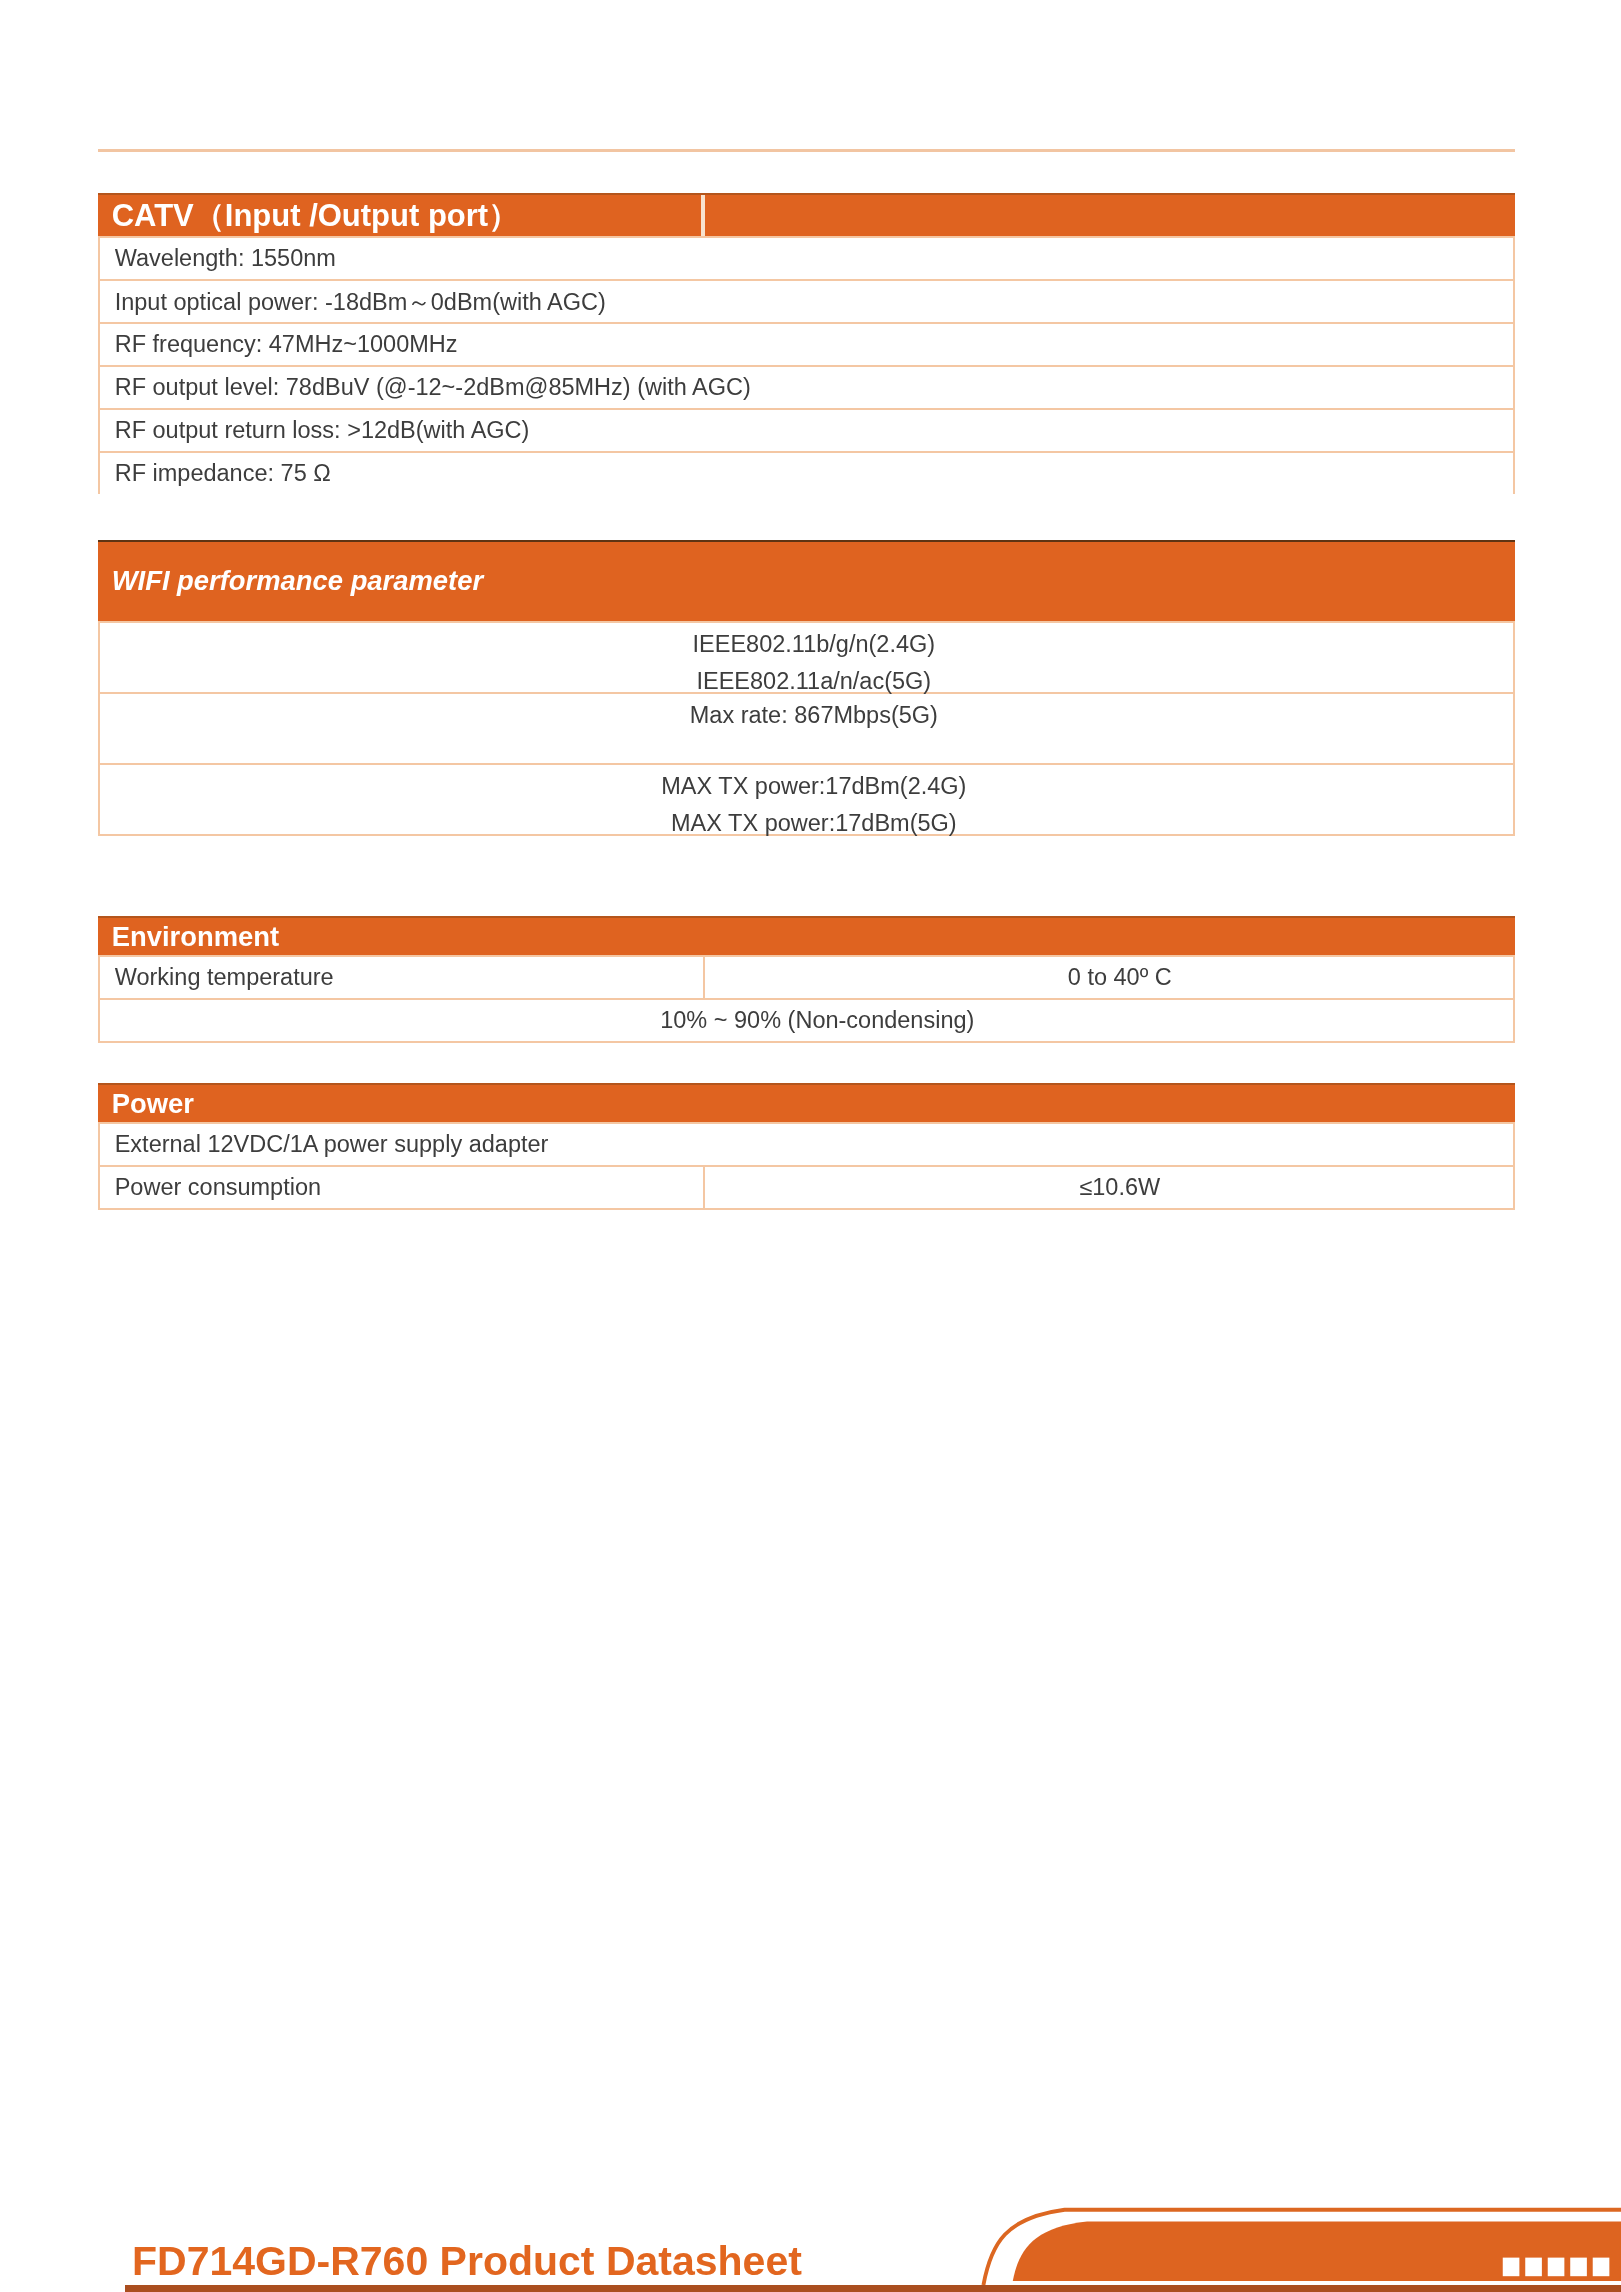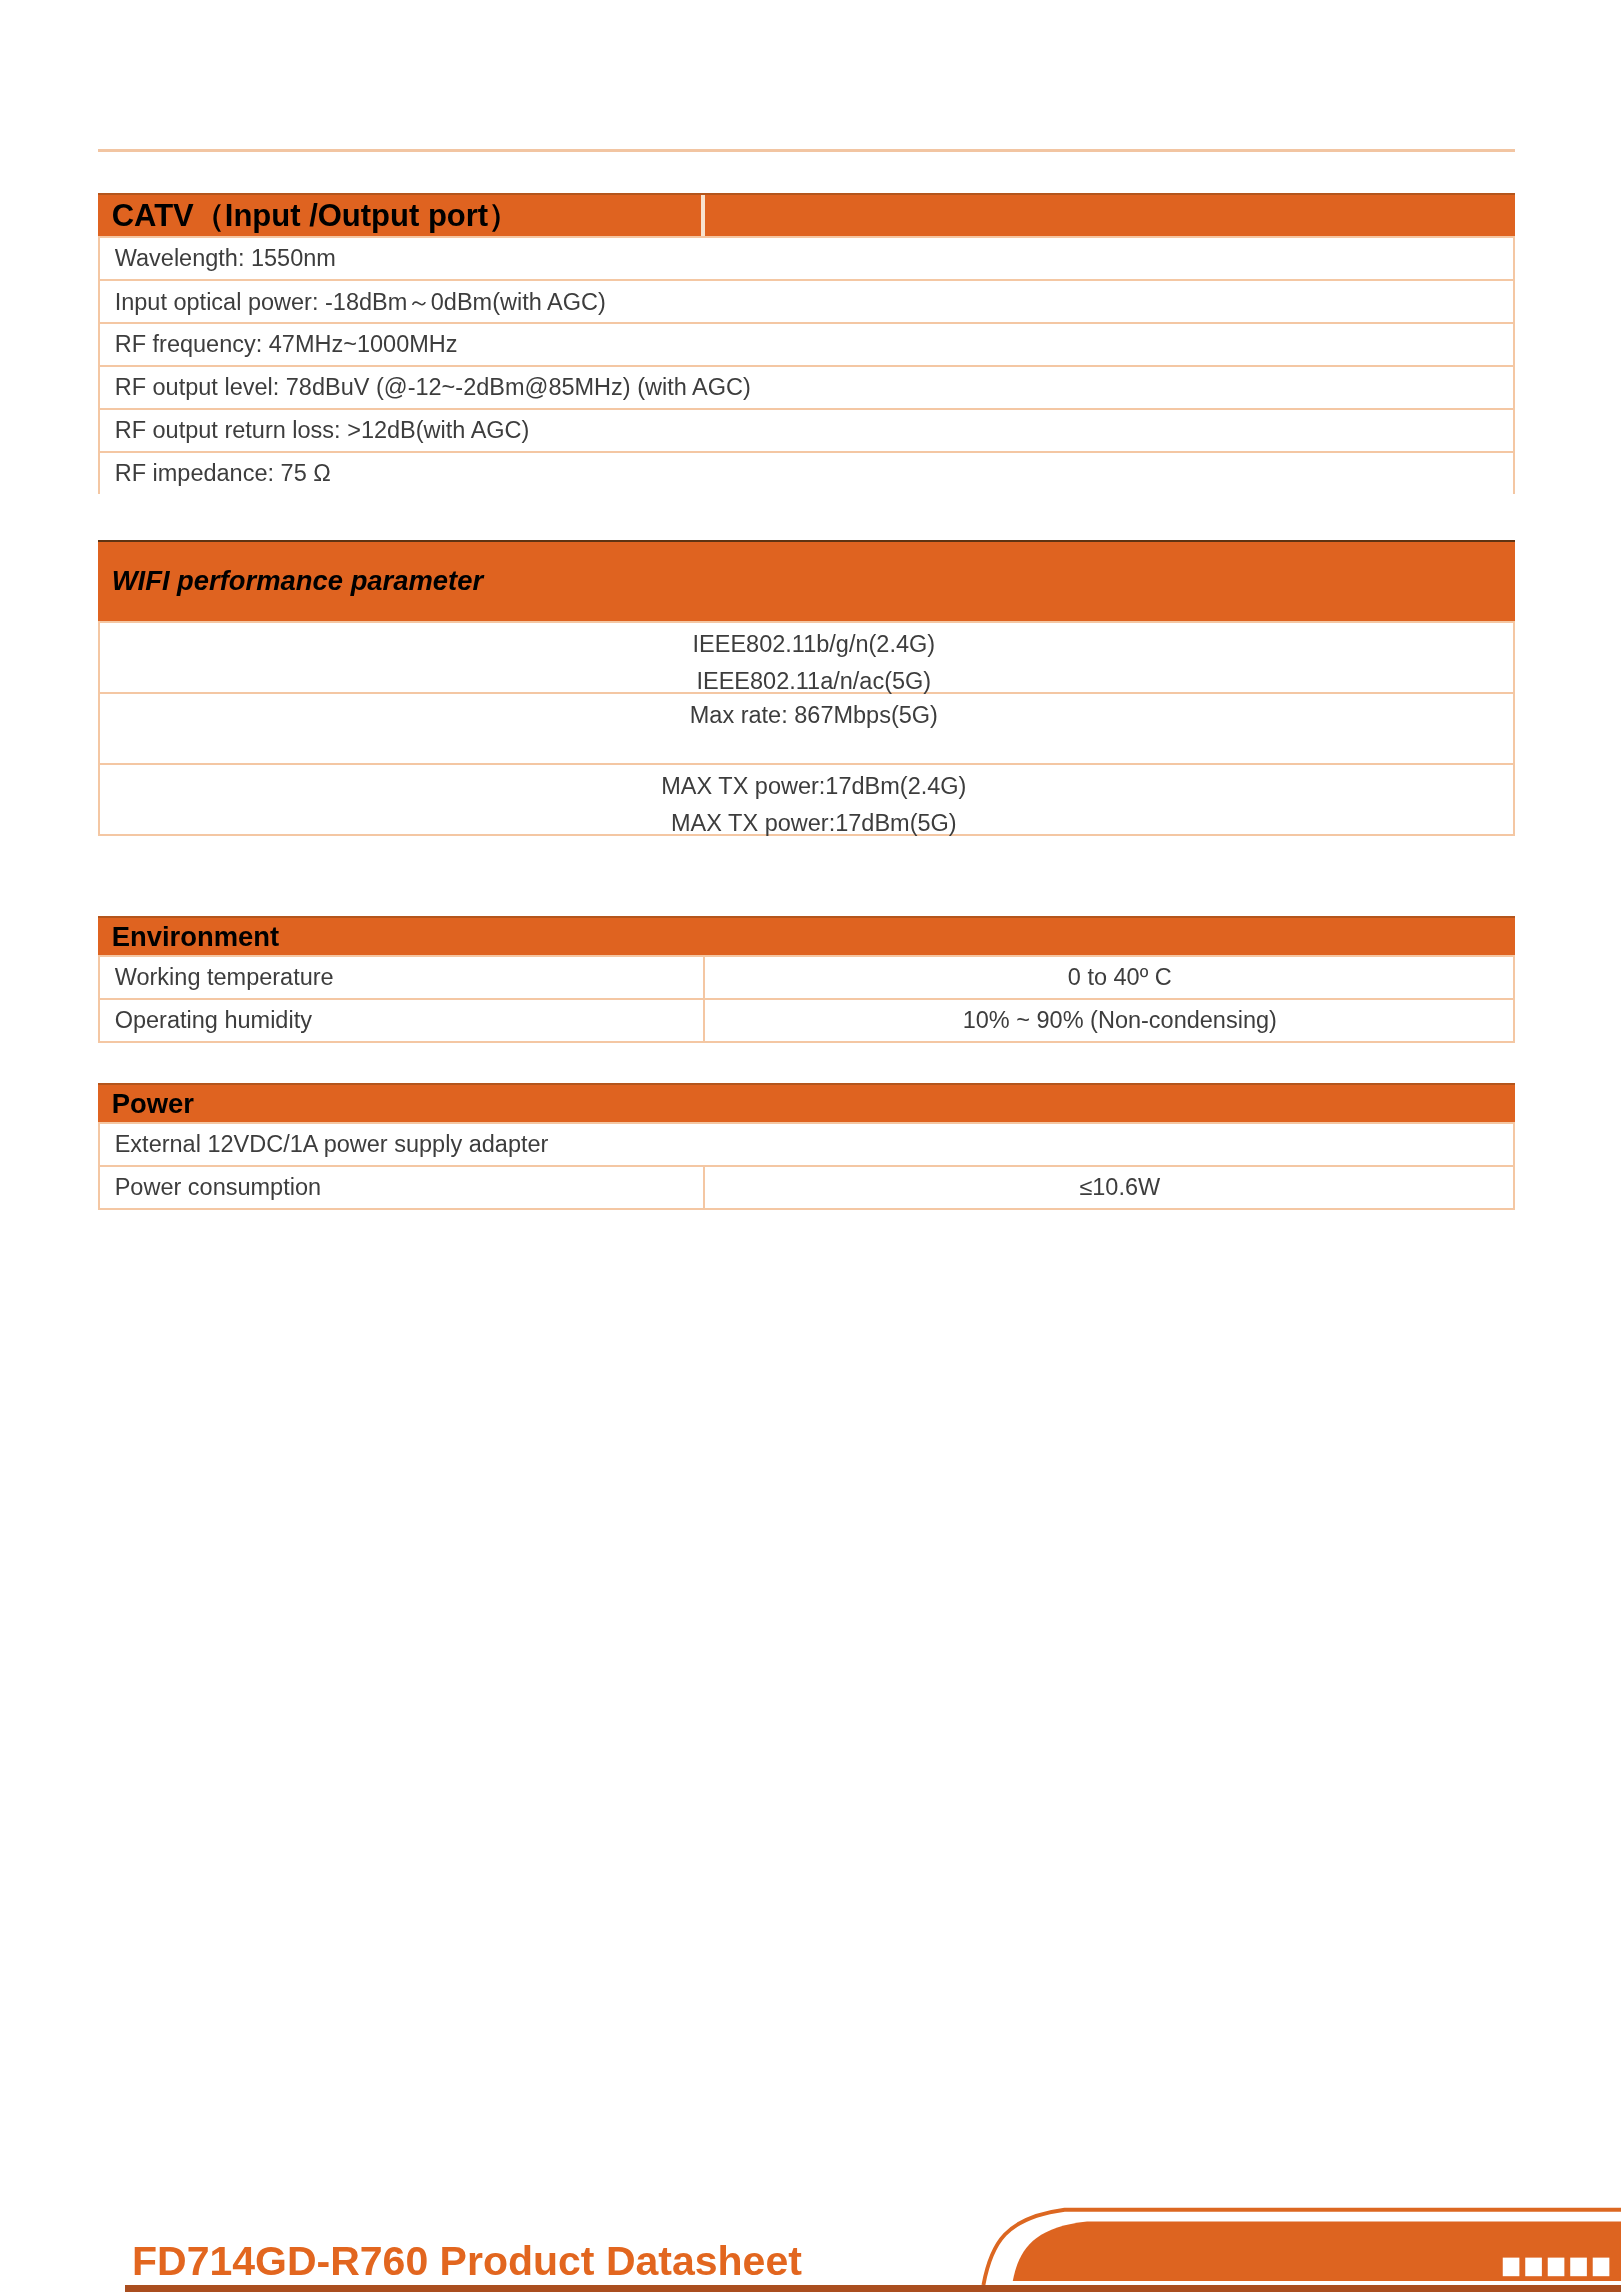--- a/index.html
+++ b/index.html
@@ -27,21 +27,21 @@
   
   .spec-table {
     left: 98px;
     width: 1417px;
     box-sizing: border-box;
   }
   .tbl-header {
     position: relative;
     box-sizing: border-box;
     background: #df6320;
-    color: #000000;
+    color: #ffffff;
     font-weight: bold;
     padding-left: 13.7px;
     border-top: 2px solid #b4551c;
     border-bottom: 2px solid #f4c7a3;
   }
   .tbl-header.big { height: 45px; font-size: 31px; line-height: 41px; }
   .tbl-header.tall { height: 83px; font-size: 27.4px; line-height: 78px; border-top: 2.9px solid #5f3413; font-style: italic; }
   .tbl-header.small { height: 41px; font-size: 27.4px; line-height: 37px; }
   .hdr-divider {
     position: absolute;
@@ -159,21 +159,20 @@
 <div class="abs spec-table" style="top:916px">
   <div class="tbl-header small">
     <span>Environment</span>
   </div>
   <div class="tbl-body">
     <div class="row h44 split">
       <div class="cell-label">Working temperature</div>
       <div class="cell-value">0 to 40º C</div>
     </div>
     <div class="row h44 split">
-      <div class="cell-label">Operating humidity</div>
       <div class="cell-value">10% ~ 90% (Non-condensing)</div>
     </div>
   </div>
 </div>
 
 <div class="abs spec-table" style="top:1083px">
   <div class="tbl-header small">
     <span>Power</span>
   </div>
   <div class="tbl-body">

